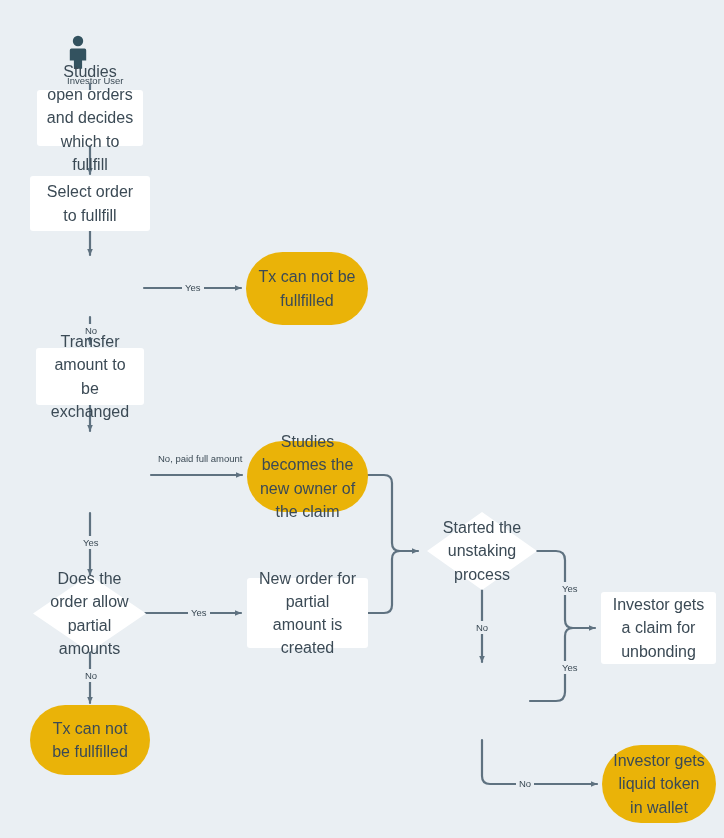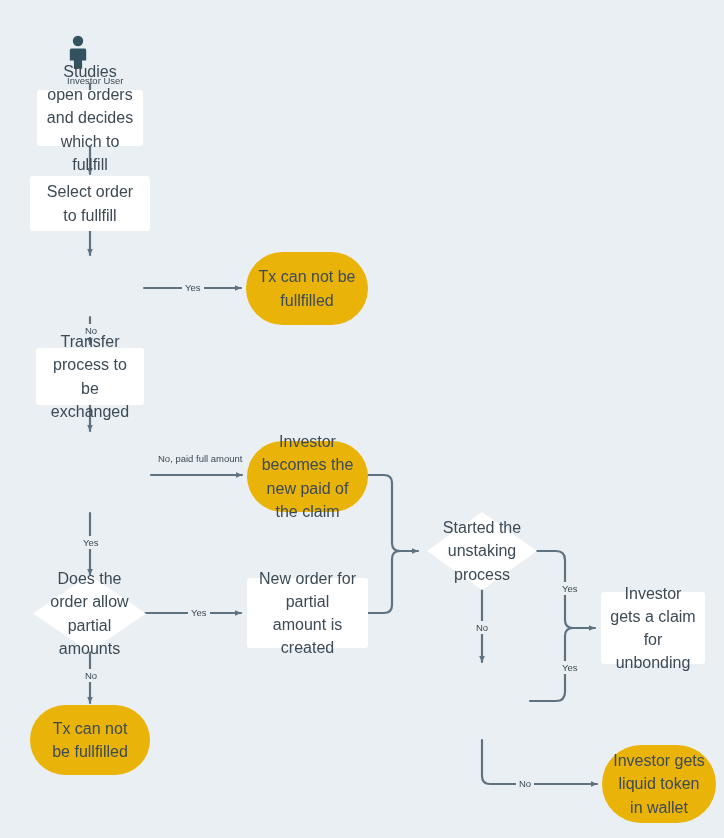--- a/index.html
+++ b/index.html
@@ -155,26 +155,26 @@
   <div class="node rect" style="left:30px; top:176px; width:120px; height:55px; padding:0 8px;">
     <span>Select order to fullfill</span>
   </div>
 
 
   <div class="node stadium" style="left:246px; top:252px; width:122px; height:73px; border-radius:40px; padding:0 12px;">
     <span>Tx can not be fullfilled</span>
   </div>
 
   <div class="node rect" style="left:36px; top:348px; width:108px; height:57px; padding:0 8px;">
-    <span>Transfer process to be exchanged</span>
+    <span>Transfer amount to be exchanged</span>
   </div>
 
 
   <div class="node stadium" style="left:247px; top:441px; width:121px; height:71px; border-radius:40px; padding:0 12px;">
-    <span>Investor becomes the new paid of the claim</span>
+    <span>Studies becomes the new owner of the claim</span>
   </div>
 
   <div class="node diamond-wrap" style="left:33px; top:575px; width:113px; height:77px;">
     <div class="diamond-shape"></div>
     <span class="diamond-label" style="white-space:normal; width:104px;">Does the order allow partial amounts</span>
   </div>
 
   <div class="node rect" style="left:247px; top:578px; width:121px; height:70px; padding:0 10px;">
     <span>New order for partial amount is created</span>
   </div>
@@ -182,21 +182,21 @@
   <div class="node stadium" style="left:30px; top:705px; width:120px; height:70px; border-radius:40px; padding:0 12px;">
     <span>Tx can not be fullfilled</span>
   </div>
 
   <div class="node diamond-wrap" style="left:427px; top:512px; width:110px; height:78px;">
     <div class="diamond-shape"></div>
     <span class="diamond-label" style="white-space:normal; width:100px;">Started the unstaking process</span>
   </div>
 
 
-  <div class="node rect" style="left:601px; top:592px; width:104px; height:72px; padding:0 8px;">
+  <div class="node rect" style="left:601px; top:592px; width:115px; height:72px; padding:0 8px;">
     <span>Investor gets a claim for unbonding</span>
   </div>
 
   <div class="node stadium" style="left:602px; top:745px; width:114px; height:78px; border-radius:44px; padding:0 10px;">
     <span>Investor gets liquid token in wallet</span>
   </div>
 
   <div class="edge-label" style="left:182px; top:281px;">Yes</div>
 
   <div class="edge-label" style="left:82px; top:324px;">No</div>

